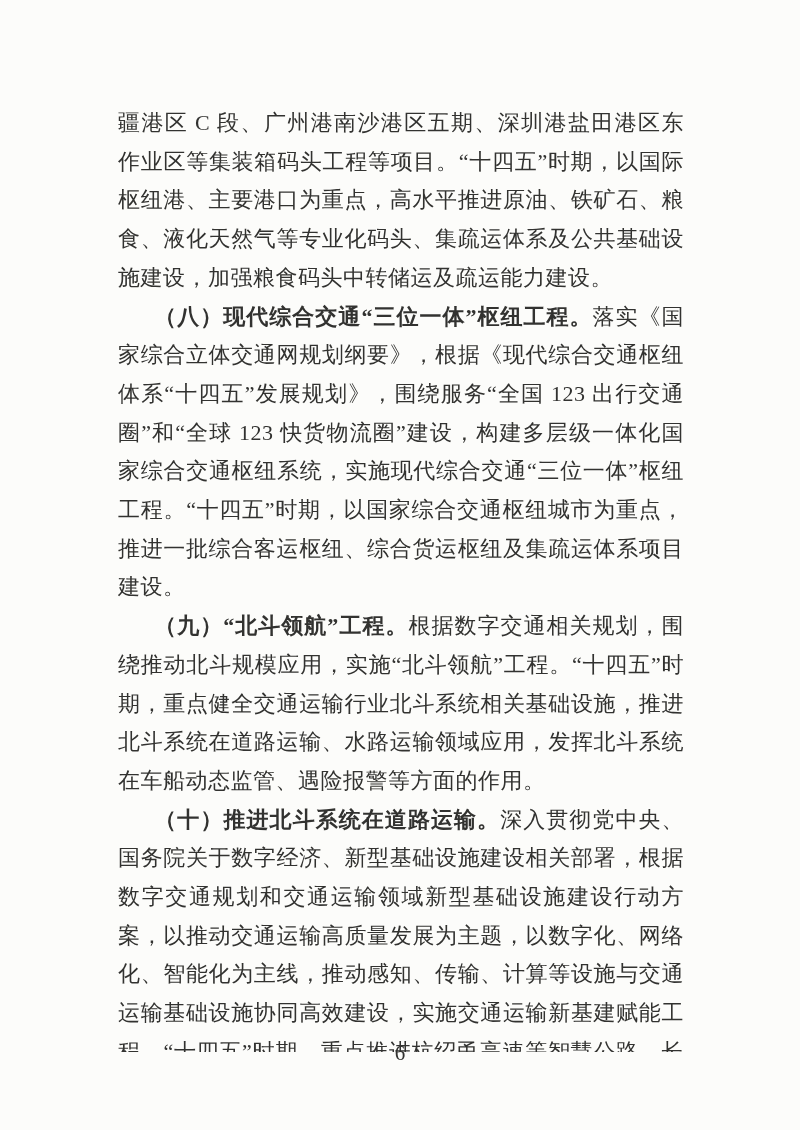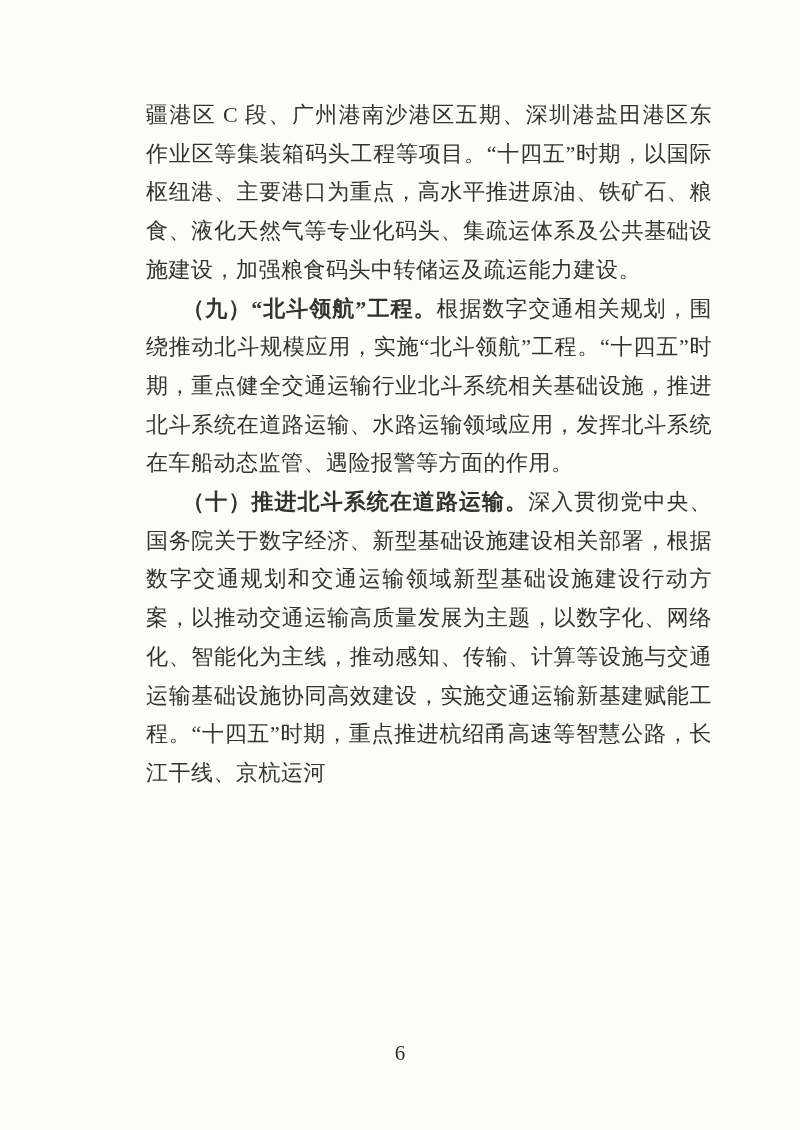--- a/index.html
+++ b/index.html
@@ -15,30 +15,29 @@
     overflow: hidden;
   }
   .page {
     position: absolute;
     inset: 0;
     background: #fcfcfa;
   }
   .text-block {
     position: absolute;
     left: 118px;
-    top: 96px;
+    top: 104px;
     width: 566px;
     height: 948px;
     overflow: hidden;
     color: #323230;
     font-size: 22px;
     line-height: 38.7px;
     text-align: justify;
     letter-spacing: 0.5px;
-    margin-left: 28px;
   }
   .text-block p {
     margin: 0;
   }
   .text-block p.indent {
     text-indent: 1.65em;
   }
   .text-block strong {
     font-weight: bold;
   }
@@ -54,20 +53,21 @@
 </style>
 </head>
 <body>
 
 <div class="page">
 
   <div class="text-block">
 
     <p><strong></strong><span>疆港区 C 段、广州港南沙港区五期、深圳港盐田港区东作业区等集装箱码头工程等项目。“十四五”时期，以国际枢纽港、主要港口为重点，高水平推进原油、铁矿石、粮食、液化天然气等专业化码头、集疏运体系及公共基础设施建设，加强粮食码头中转储运及疏运能力建设。</span></p>
 
+    <p class="indent"><strong>（八）现代综合交通“三位一体”枢纽工程。</strong><span>落实《国家综合立体交通网规划纲要》，根据《现代综合交通枢纽体系“十四五”发展规划》，围绕服务“全国 123 出行交通圈”和“全球 123 快货物流圈”建设，构建多层级一体化国家综合交通枢纽系统，实施现代综合交通“三位一体”枢纽工程。“十四五”时期，以国家综合交通枢纽城市为重点，推进一批综合客运枢纽、综合货运枢纽及集疏运体系项目建设。</span></p>
 
     <p class="indent"><strong>（九）“北斗领航”工程。</strong><span>根据数字交通相关规划，围绕推动北斗规模应用，实施“北斗领航”工程。“十四五”时期，重点健全交通运输行业北斗系统相关基础设施，推进北斗系统在道路运输、水路运输领域应用，发挥北斗系统在车船动态监管、遇险报警等方面的作用。</span></p>
 
     <p class="indent"><strong>（十）推进北斗系统在道路运输。</strong><span>深入贯彻党中央、国务院关于数字经济、新型基础设施建设相关部署，根据数字交通规划和交通运输领域新型基础设施建设行动方案，以推动交通运输高质量发展为主题，以数字化、网络化、智能化为主线，推动感知、传输、计算等设施与交通运输基础设施协同高效建设，实施交通运输新基建赋能工程。“十四五”时期，重点推进杭绍甬高速等智慧公路，长江干线、京杭运河</span></p>
 
   </div>
 
   <div class="page-number">6</div>
 
 </div>

